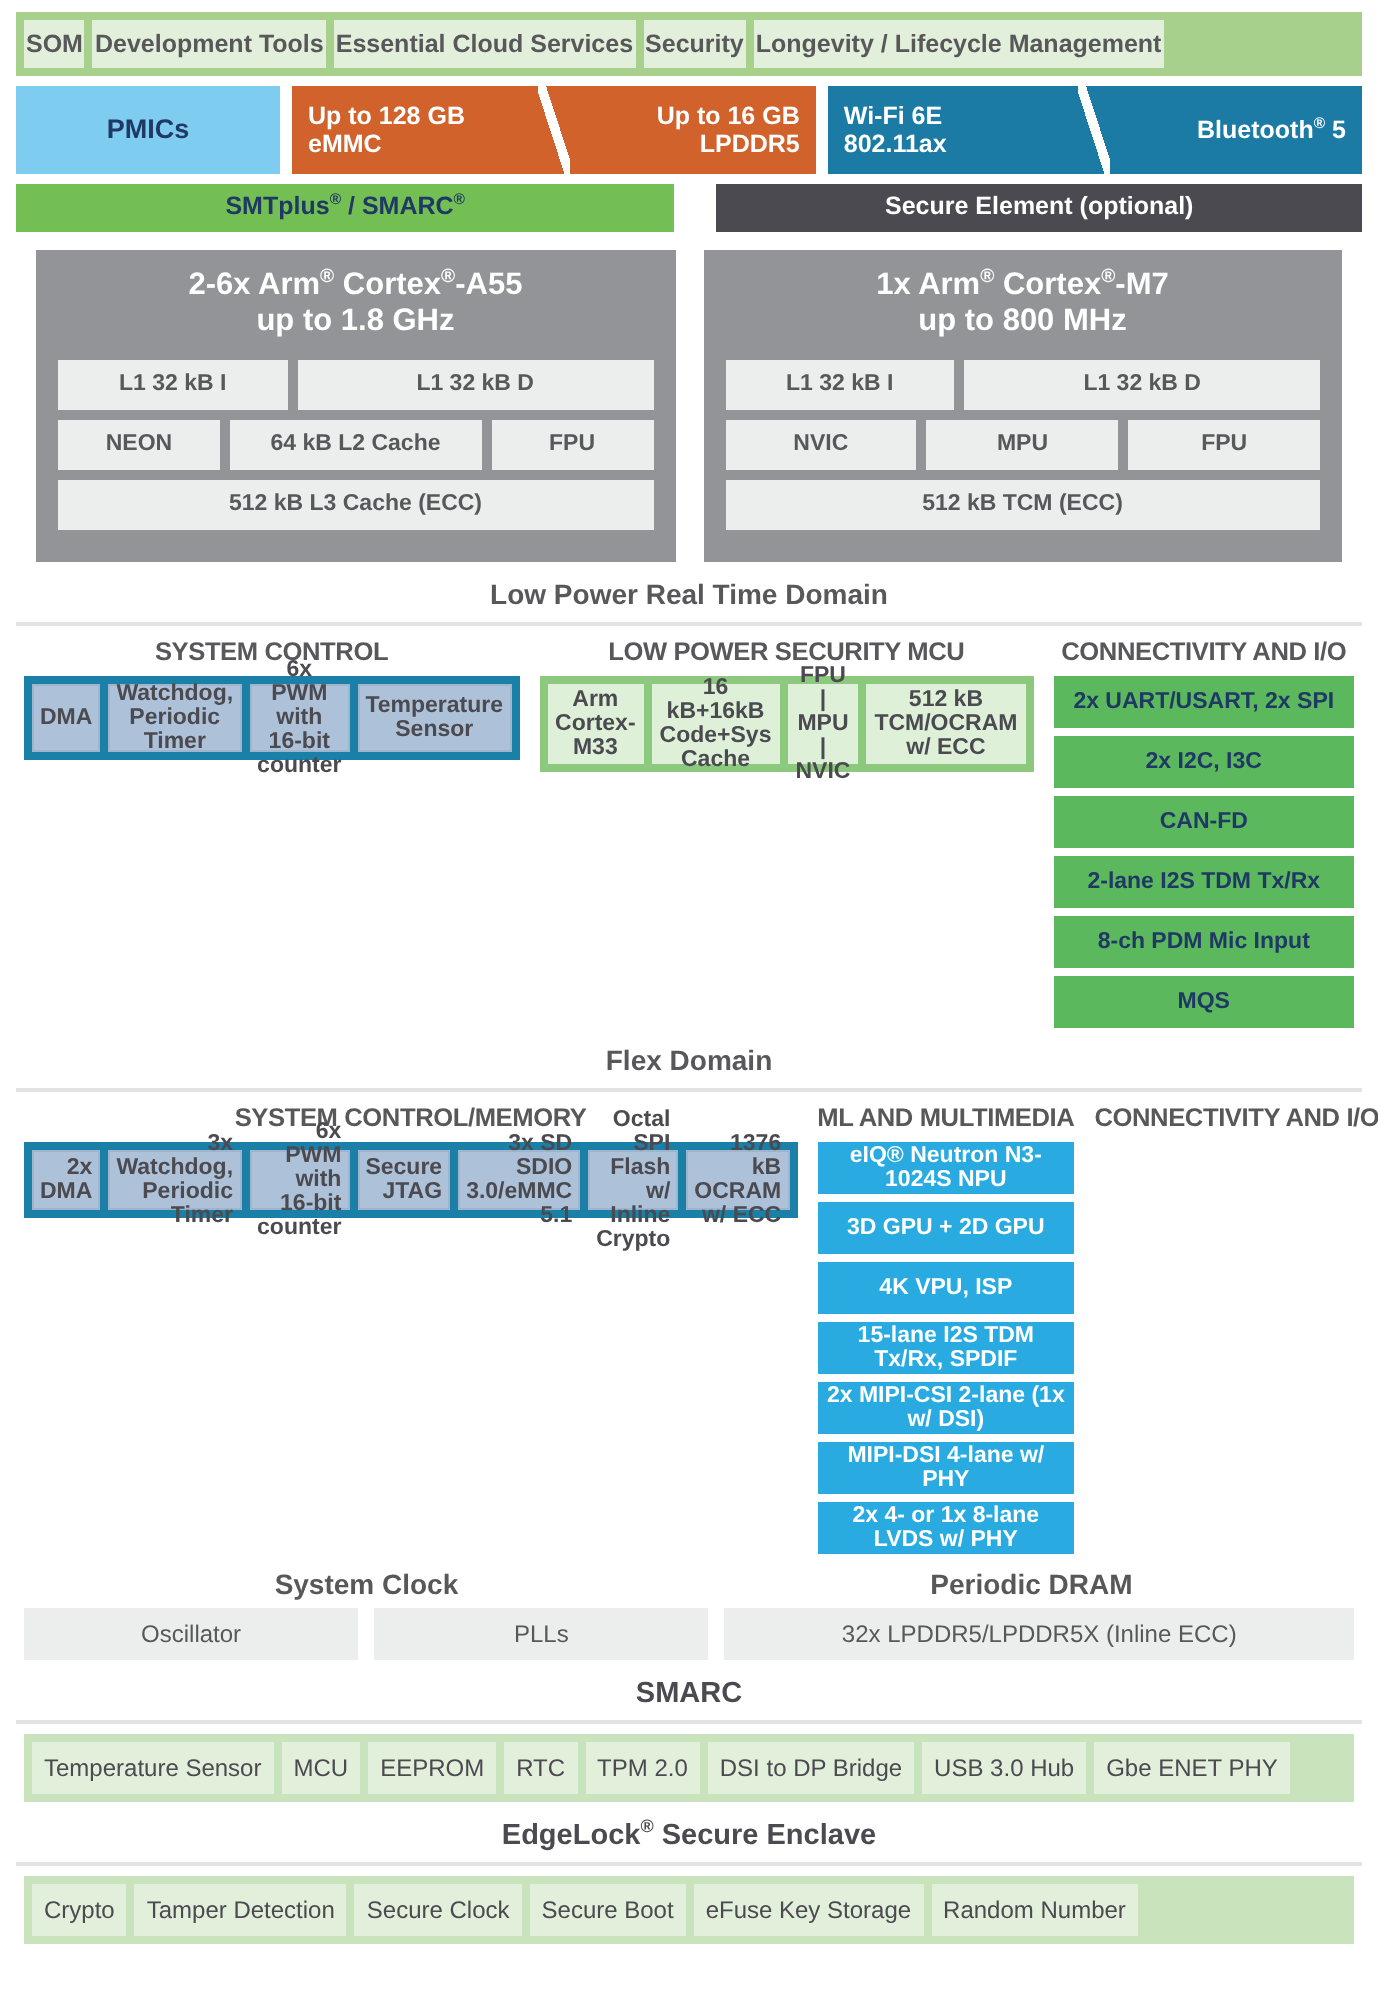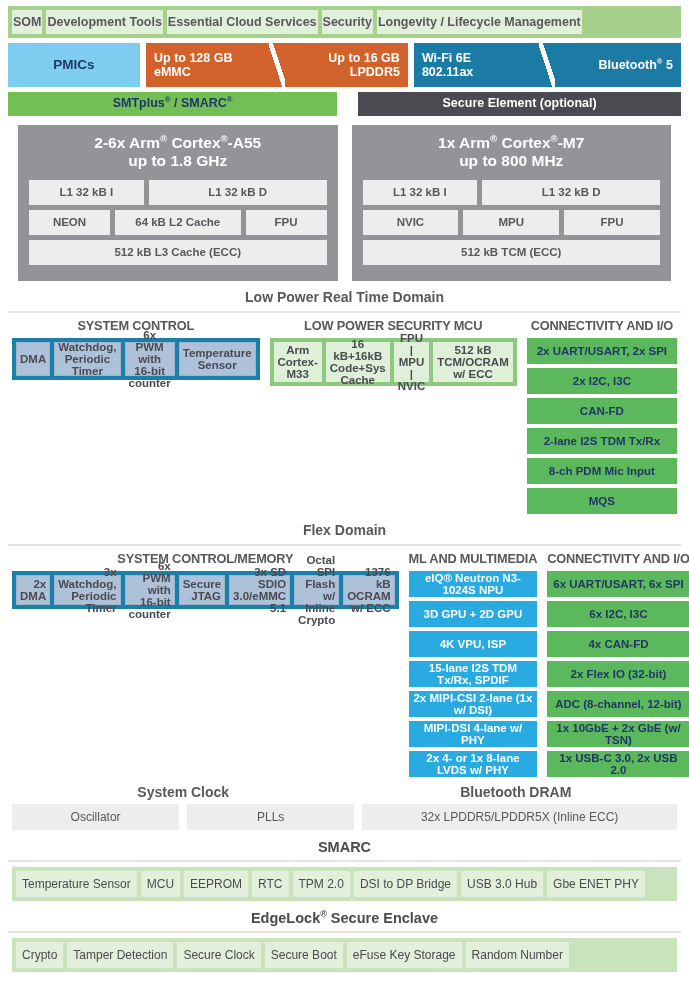--- a/index.html
+++ b/index.html
@@ -295,35 +295,26 @@
         <div class="item-cyan">4K VPU, ISP</div>
         <div class="item-cyan">15-lane I2S TDM Tx/Rx, SPDIF</div>
         <div class="item-cyan">2x MIPI-CSI 2-lane (1x w/ DSI)</div>
         <div class="item-cyan">MIPI-DSI 4-lane w/ PHY</div>
         <div class="item-cyan">2x 4- or 1x 8-lane LVDS w/ PHY</div>
       </div>
     </div>
 
     <div class="col">
       <div class="col-head">CONNECTIVITY AND I/O</div>
-      <div class="stack">
-        <div class="item-green">6x UART/USART, 6x SPI</div>
-        <div class="item-green">6x I2C, I3C</div>
-        <div class="item-green">4x CAN-FD</div>
-        <div class="item-green">2x Flex IO (32-bit)</div>
-        <div class="item-green">ADC (8-channel, 12-bit)</div>
-        <div class="item-green">1x 10GbE + 2x GbE (w/ TSN)</div>
-        <div class="item-green">1x USB-C 3.0, 2x USB 2.0</div>
-      </div>
     </div>
   </div>
 
   <div class="clock-heads">
     <div class="ch-a">System Clock</div>
-    <div class="ch-b">Bluetooth DRAM</div>
+    <div class="ch-b">Periodic DRAM</div>
   </div>
   <div class="clock-row">
     <div class="clk-cell clk-osc">Oscillator</div>
     <div class="clk-cell clk-pll">PLLs</div>
     <div class="clk-cell clk-dram">32x LPDDR5/LPDDR5X (Inline ECC)</div>
   </div>
 
   <div class="strip-title">SMARC</div>
   <div class="hr"></div>
   <div class="strip">

